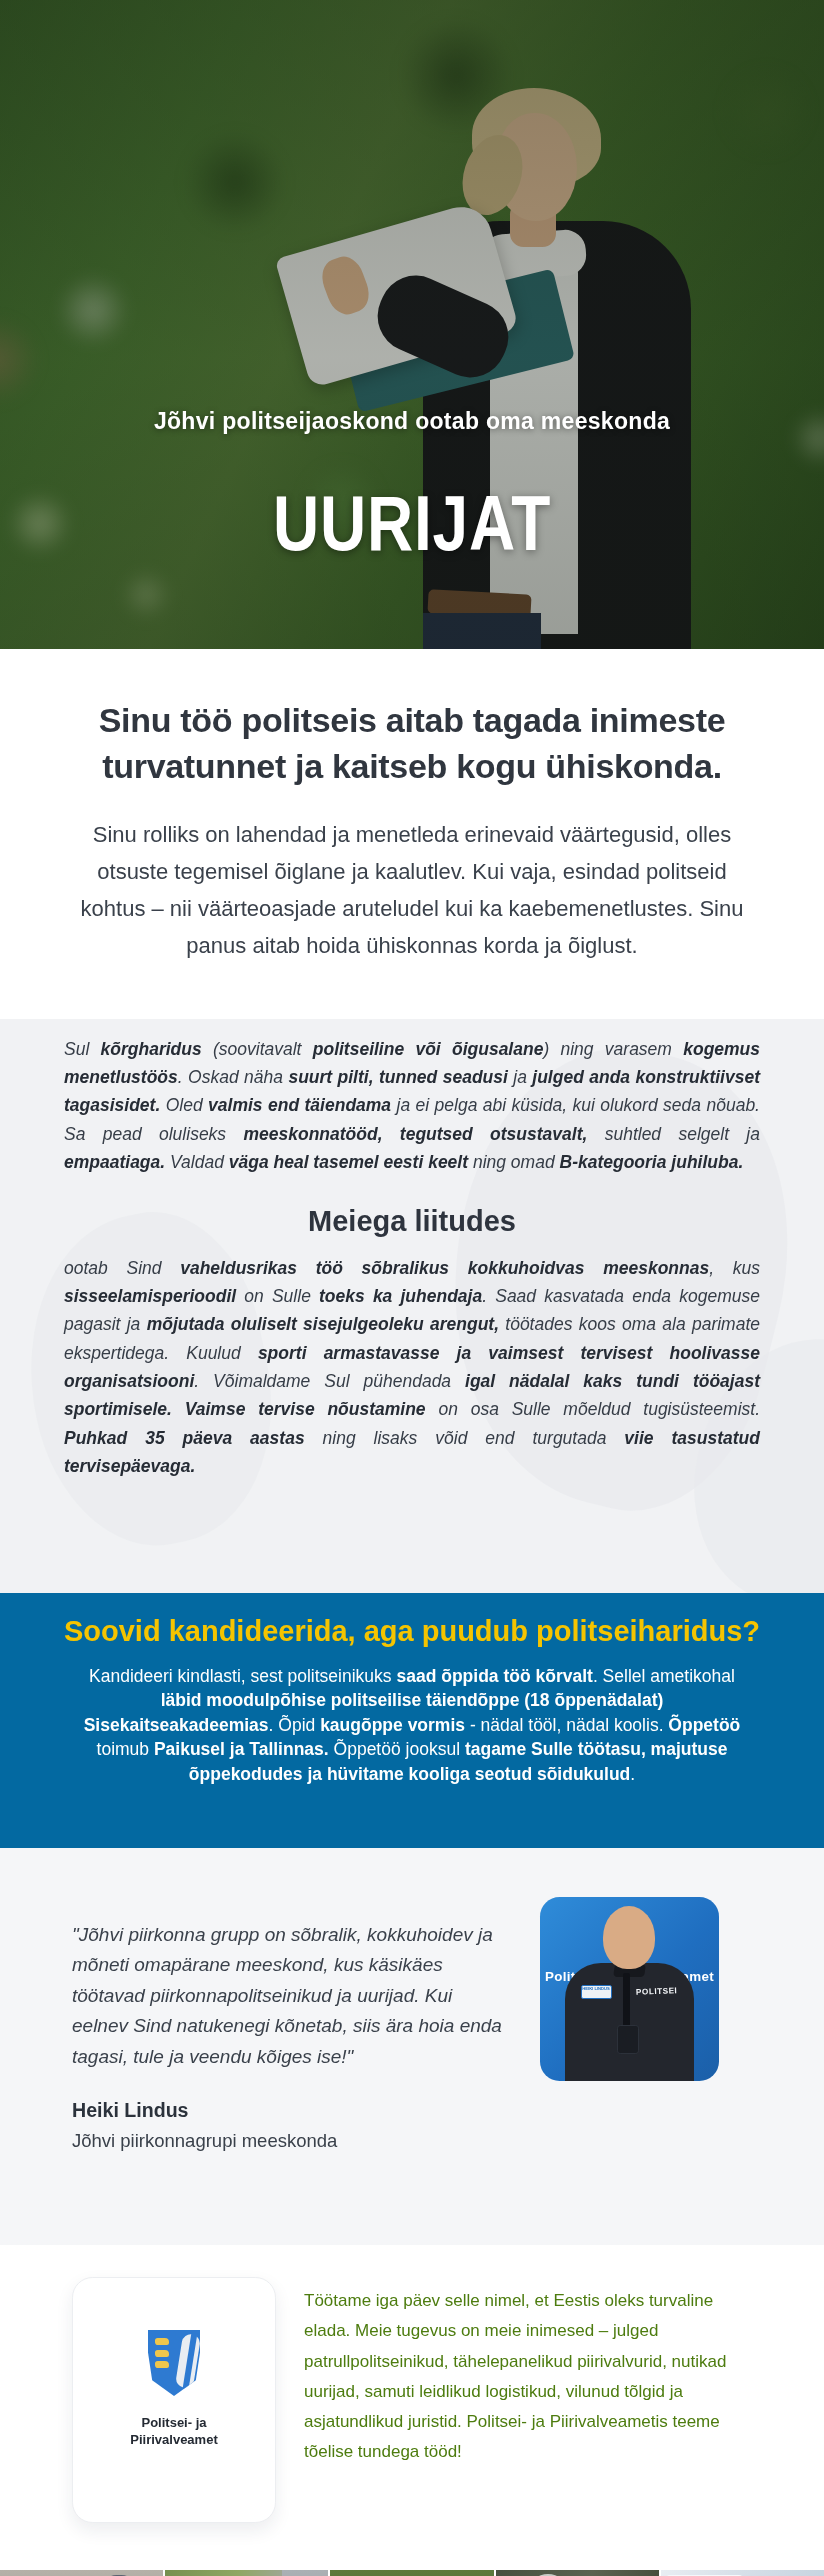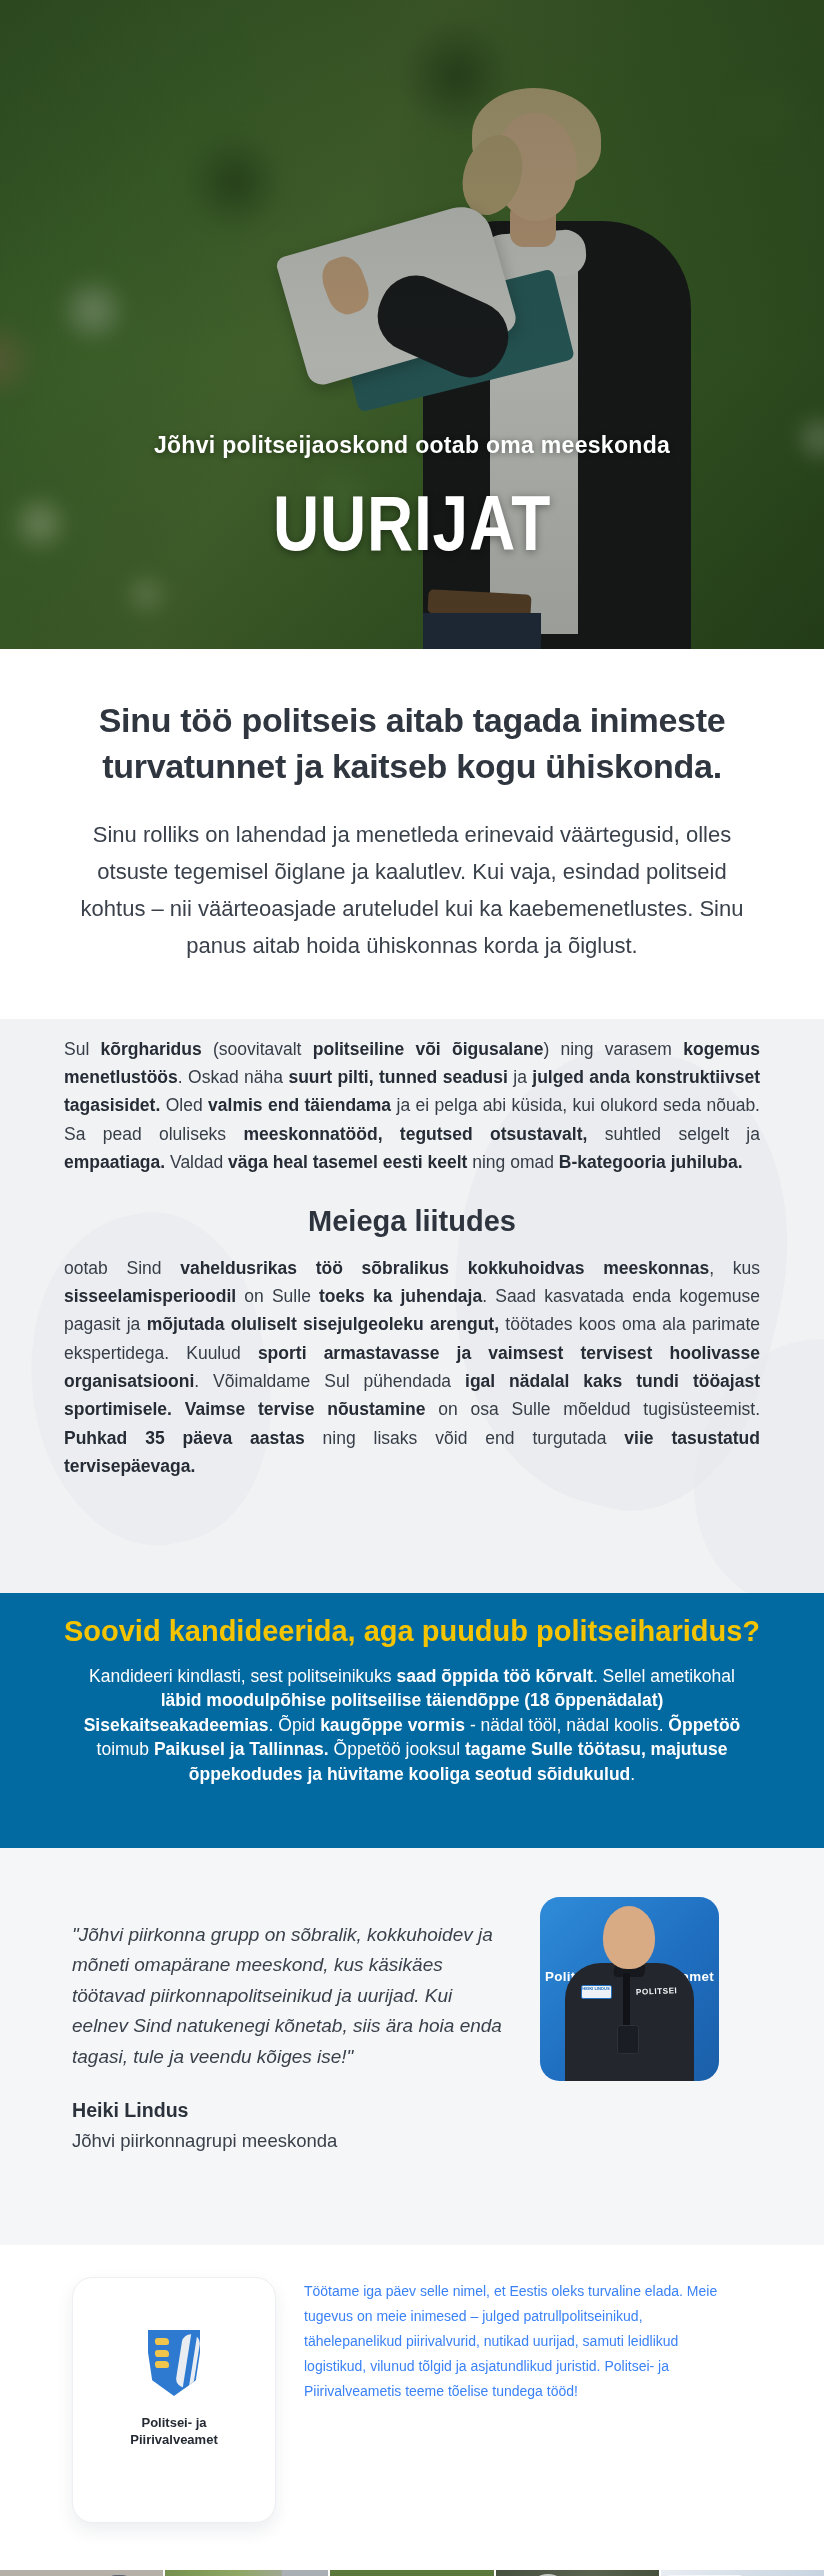--- a/index.html
+++ b/index.html
@@ -30,39 +30,39 @@
   .f-hair{position:absolute;left:204px;top:15.5px;width:129px;height:98px;background:#dcc795;border-radius:55% 60% 45% 50%;}
   .f-hair2{position:absolute;left:196px;top:62px;width:57px;height:82px;background:#d3bd8a;border-radius:50%;transform:rotate(18deg);}
   .f-belt{position:absolute;left:160px;top:520px;width:103px;height:24px;background:#6e4c31;border-radius:5.2px;transform:rotate(3deg);}
   .f-trous{position:absolute;left:155px;top:541px;width:118px;height:36px;background:#24314a;}
   .f-book-a{position:absolute;left:20.6px;top:155px;width:216px;height:134px;background:#f2f3f0;border-radius:9.3px 31px 15.5px 15.5px;transform:rotate(-16deg);box-shadow:0 5.2px 15.5px rgba(0,0,0,.25);}
   .f-book-b{position:absolute;left:77px;top:222px;width:222px;height:93px;background:#2c6b6e;border-radius:7.2px;transform:rotate(-14deg);}
   .f-hand{position:absolute;left:57px;top:185px;width:41px;height:57px;background:#e5bb93;border-radius:40%;transform:rotate(-20deg);}
   .f-sleeve{position:absolute;left:108px;top:216px;width:134px;height:77px;background:#1a1b20;border-radius:36px;transform:rotate(24deg);}
   .hero .shade{position:absolute;inset:0;background:linear-gradient(rgba(16,22,12,.42),rgba(16,22,12,.30) 55%,rgba(16,22,12,.38));}
   .hero-text{position:absolute;left:0;width:824px;text-align:center;color:#fff;z-index:3;}
-  .hero-kicker{top:432px;font-size:23px;font-weight:700;letter-spacing:0.3px;text-shadow:0 1px 6.2px rgba(0,0,0,.45);}
+  .hero-kicker{top:408px;font-size:23px;font-weight:700;letter-spacing:0.3px;text-shadow:0 1px 6.2px rgba(0,0,0,.45);}
   .hero-title{top:478px;font-size:78px;font-weight:700;letter-spacing:1px;transform:scaleX(.82);transform-origin:center;
               text-shadow:0 2.1px 9.3px rgba(0,0,0,.4);}
 
   
   .intro{top:649px;height:370px;background:#fff;text-align:center;}
   .intro h1{margin:49px auto 0;max-width:706px;font-size:34px;line-height:1.35;font-weight:700;color:#30363f;letter-spacing:-0.3px;}
   .intro p{margin:27px auto 0;max-width:696px;font-size:22px;line-height:1.68;color:#3a414b;}
 
   
   .gray{top:1019px;height:574px;background:#f1f2f4;overflow:hidden;}
   .wm{position:absolute;background:#e8eaed;opacity:.75;}
   .wm1{left:453px;top:31px;width:330px;height:453px;border-radius:46% 54% 38% 62%;transform:rotate(14deg);}
   .wm2{left:31px;top:196px;width:237px;height:330px;border-radius:58% 42% 52% 48%;transform:rotate(-12deg);opacity:.55;}
   .wm3{left:696px;top:319px;width:216px;height:268px;border-radius:50% 50% 42% 58%;transform:rotate(24deg);opacity:.6;}
   .gray .inner{position:relative;z-index:1;}
   .h2{font-size:29px;font-weight:700;color:#2e343e;text-align:center;margin:0;}
   .gray .h2a{padding-top:30px;}
-  .jpara{width:696px;margin:15.5px auto 0;font-size:17.5px;line-height:1.62;text-align:justify;color:#363d47;}
+  .jpara{width:696px;margin:15.5px auto 0;font-size:17.5px;line-height:1.62;text-align:justify;color:#363d47;font-style:italic;}
   .jpara strong, .cta strong{font-weight:700;color:#262c35;}
   .gray .h2b{padding-top:29px;}
 
   
   .cta{top:1593px;height:255px;background:#0369a1;text-align:center;color:#fff;}
   .cta h2{margin:0;padding-top:19.6px;font-size:29px;line-height:1.3;font-weight:700;color:#f5c400;}
   .cta p{width:659px;margin:13.4px auto 0;font-size:17.5px;line-height:1.4;color:#fff;}
   .cta strong{color:#fff;}
 
   
@@ -86,21 +86,21 @@
   .about{top:2245px;height:325px;background:#fff;}
   .logo-card{position:absolute;left:72px;top:32px;width:202px;height:244px;background:#fff;border:0.5px solid #eceef1;
              border-radius:20.6px;box-shadow:0 7.2px 17.5px rgba(30,40,60,.08);}
   .shield{position:absolute;left:75px;top:52px;width:52px;height:66px;background:#2e7ad1;
           clip-path:polygon(0% 0%,100% 0%,100% 34%,92% 76%,50% 100%,8% 76%,0% 34%);}
   .shield .lion{position:absolute;left:7.2px;width:13.4px;height:7.2px;background:#efc64b;border-radius:2.6px 4.1px 2.1px 3.1px;}
   .l1{top:8.2px}.l2{top:19.6px}.l3{top:31px}
   .shield .band{position:absolute;right:3.1px;top:4.1px;width:17.5px;height:54px;background:#e9edf2;border-radius:9.3px;transform:rotate(9deg);}
   .shield .band2{position:absolute;right:7.2px;top:3.1px;width:6.2px;height:56px;background:#2e7ad1;transform:rotate(9deg);}
   .logo-card .cap{position:absolute;left:0;top:137px;width:100%;text-align:center;font-size:13px;line-height:1.3;font-weight:700;color:#242a33;}
-  .about-body{position:absolute;left:304px;top:34px;width:435px;font-size:14px;line-height:1.78;color:#3b82f6;}
+  .about-body{position:absolute;left:304px;top:41px;width:435px;font-size:17px;line-height:1.78;color:#4d7c0f;}
 
   
   .gallery{top:2570px;height:114px;background:#fff;display:flex;gap:2.1px;}
   .ph{position:relative;flex:1;overflow:hidden;}
   .ph div{position:absolute;}
   .ph1{background:linear-gradient(#b6b1a9,#979287 70%,#6f6d66);}
   .p1-man{left:101px;top:5.2px;width:36px;height:109px;background:#5a6270;border-radius:15.5px 15.5px 0 0;}
   .ph2{background:linear-gradient(100deg,#76904f 0%,#8fa763 40%,#a3a79c 70%,#9aa0a4 100%);}
   .p2-wall{right:0;top:0;width:46px;height:114px;background:linear-gradient(#aab0b4,#8f959b);}
   .ph3{background:linear-gradient(#5c7a3c,#49652f 60%,#75715f);}

